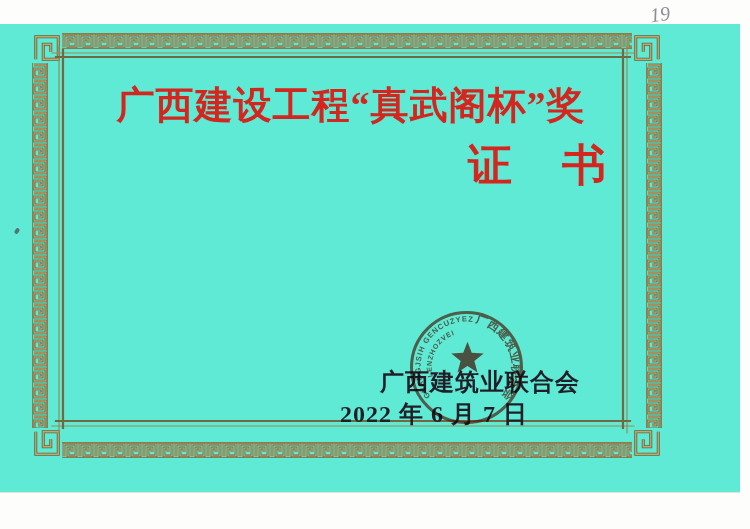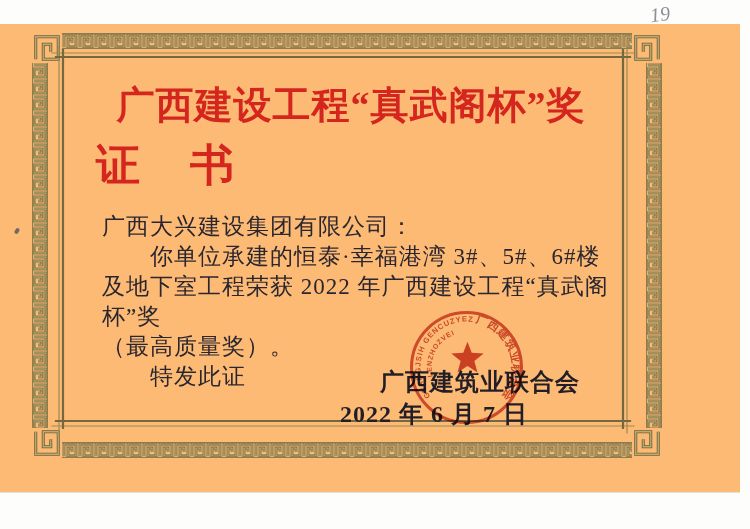--- a/index.html
+++ b/index.html
@@ -1,24 +1,24 @@
 <!DOCTYPE html>
 <html><head>
 <meta charset="utf-8">
 <style>
   html,body{margin:0;padding:0;}
   body{background:#ffffff;font-family:"Liberation Serif", serif;}
   .stage{position:relative;width:750px;height:529px;background:#fdfdfb;overflow:hidden;}
   .paper{position:absolute;left:0;top:24px;width:740px;height:468px;
-         background:#fdba74;border-bottom:1px solid #e6e2d0;}
+         background:#5eead4;border-bottom:1px solid #e6e2d0;}
   .border-svg{position:absolute;left:28px;top:5px;}
   .title{position:absolute;left:46px;top:60px;width:610px;text-align:center;
          font-size:38px;font-weight:bold;color:#d4261f;letter-spacing:1px;line-height:42px;
          font-family:"Liberation Serif", serif;}
-  .subtitle{position:absolute;left:46px;top:118px;width:610px;text-align:left;
+  .subtitle{position:absolute;left:46px;top:118px;width:610px;text-align:right;
          font-size:44px;font-weight:bold;color:#d4261f;letter-spacing:50px;padding-left:50px;
          box-sizing:border-box;line-height:48px;font-family:"Liberation Serif", serif;}
   .bodytext{position:absolute;left:102px;top:188px;width:522px;
          font-size:23px;line-height:30px;color:#2a2630;letter-spacing:1px;
          font-family:"Liberation Serif", serif;}
   .issuer{position:absolute;left:340px;top:342px;width:280px;text-align:center;
          font-size:24px;font-weight:bold;color:#211e27;letter-spacing:1px;}
   .issue-date{position:absolute;left:340px;top:374px;width:280px;text-align:left;
          font-size:24px;font-weight:bold;color:#211e27;letter-spacing:1px;}
   .seal-svg{position:absolute;left:406px;top:283px;opacity:.85;mix-blend-mode:multiply;}
@@ -102,27 +102,20 @@
             <path d="M28,392 H602"></path>
           <path d="M35,21 V399"></path>
             <path d="M595,21 V399"></path>
         </g>
       </g>
     </svg>
 
     <div class="title">广西建设工程“真武阁杯”奖</div>
     <div class="subtitle">证书</div>
 
-    <div class="bodytext">
-      <div class="line">广西大兴建设集团有限公司：</div>
-      <div class="line">　　你单位承建的恒泰·幸福港湾 3#、5#、6#楼</div>
-      <div class="line">及地下室工程荣获 2022 年广西建设工程“真武阁杯”奖</div>
-      <div class="line">（最高质量奖）。</div>
-      <div class="line">　　特发此证</div>
-    </div>
 
     <div class="issuer">广西建筑业联合会</div>
     <div class="issue-date">2022 年 6 月 7 日</div>
 
     <svg class="seal-svg" width="122" height="122" viewBox="0 0 122 122">
       <defs>
         <path id="seal-arc-outer" d="M25.3,90.1 A46,46 0 1 1 95.7,90.1" fill="none"></path>
         <path id="seal-arc-inner" d="M28.8,75.3 A35,35 0 0 1 69.6,26.7" fill="none"></path>
       </defs>
       <circle cx="60.5" cy="60.5" r="55" fill="none" stroke="#c74b3c" stroke-width="3"></circle>

